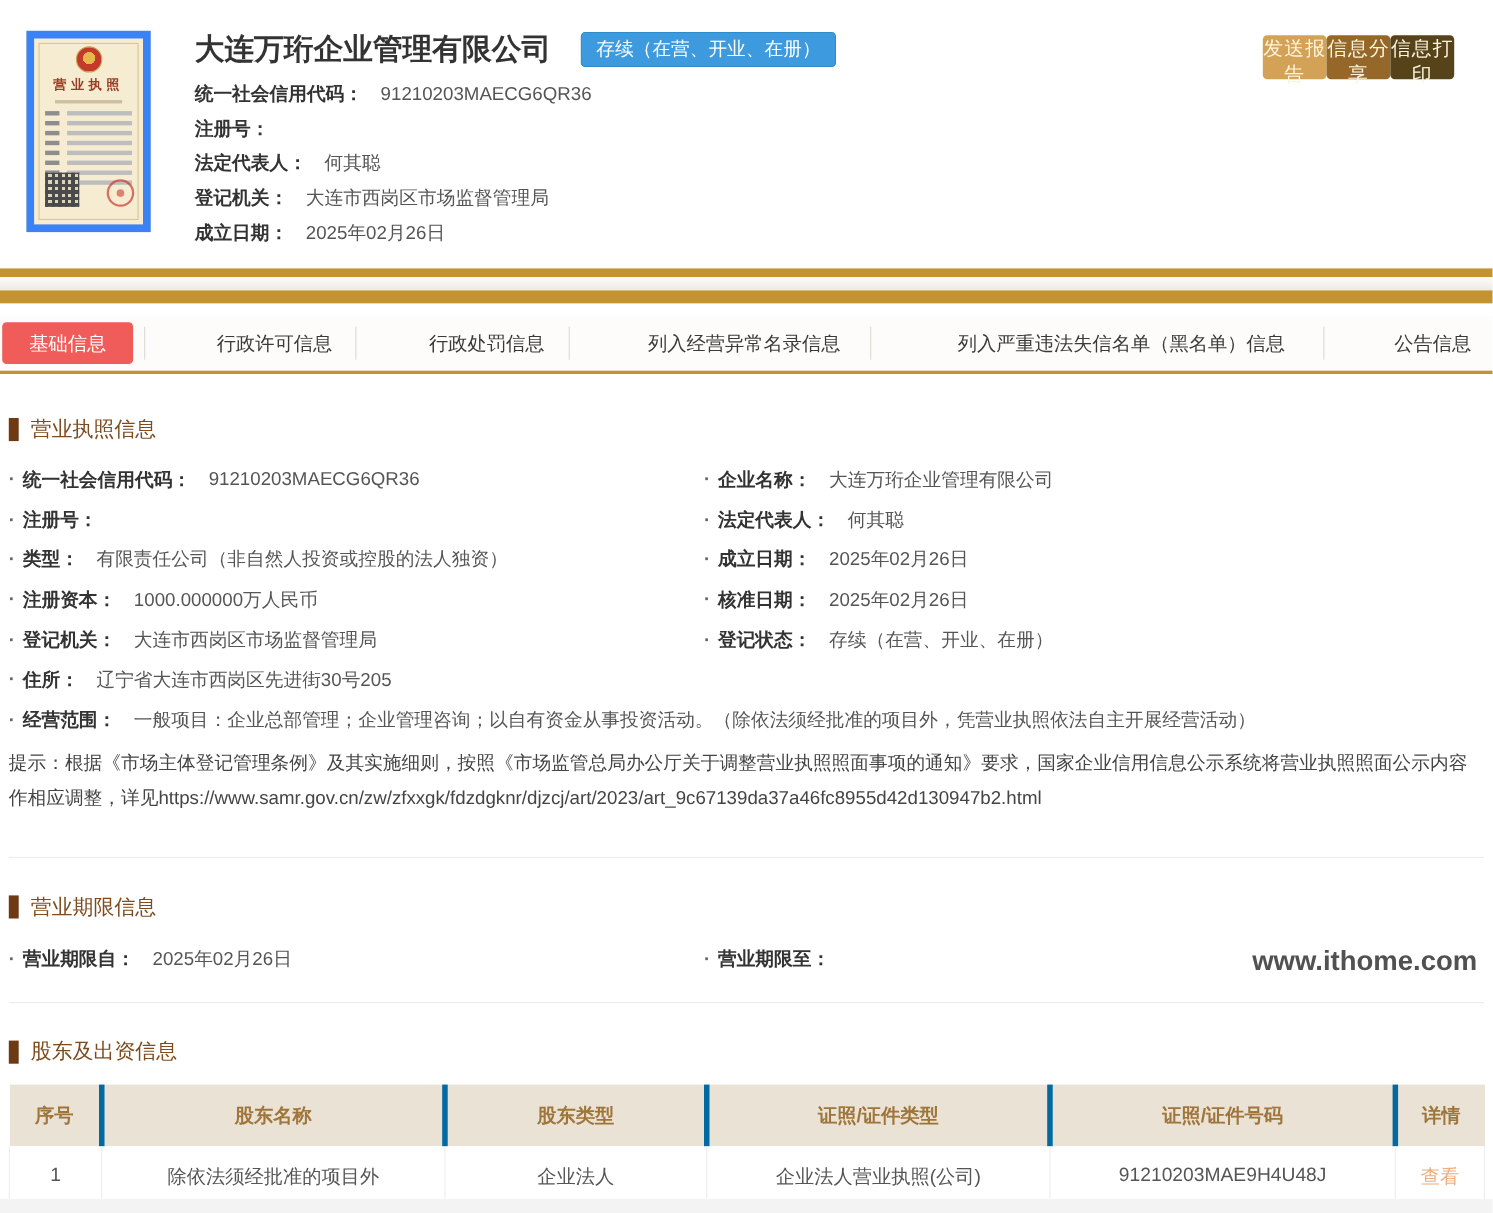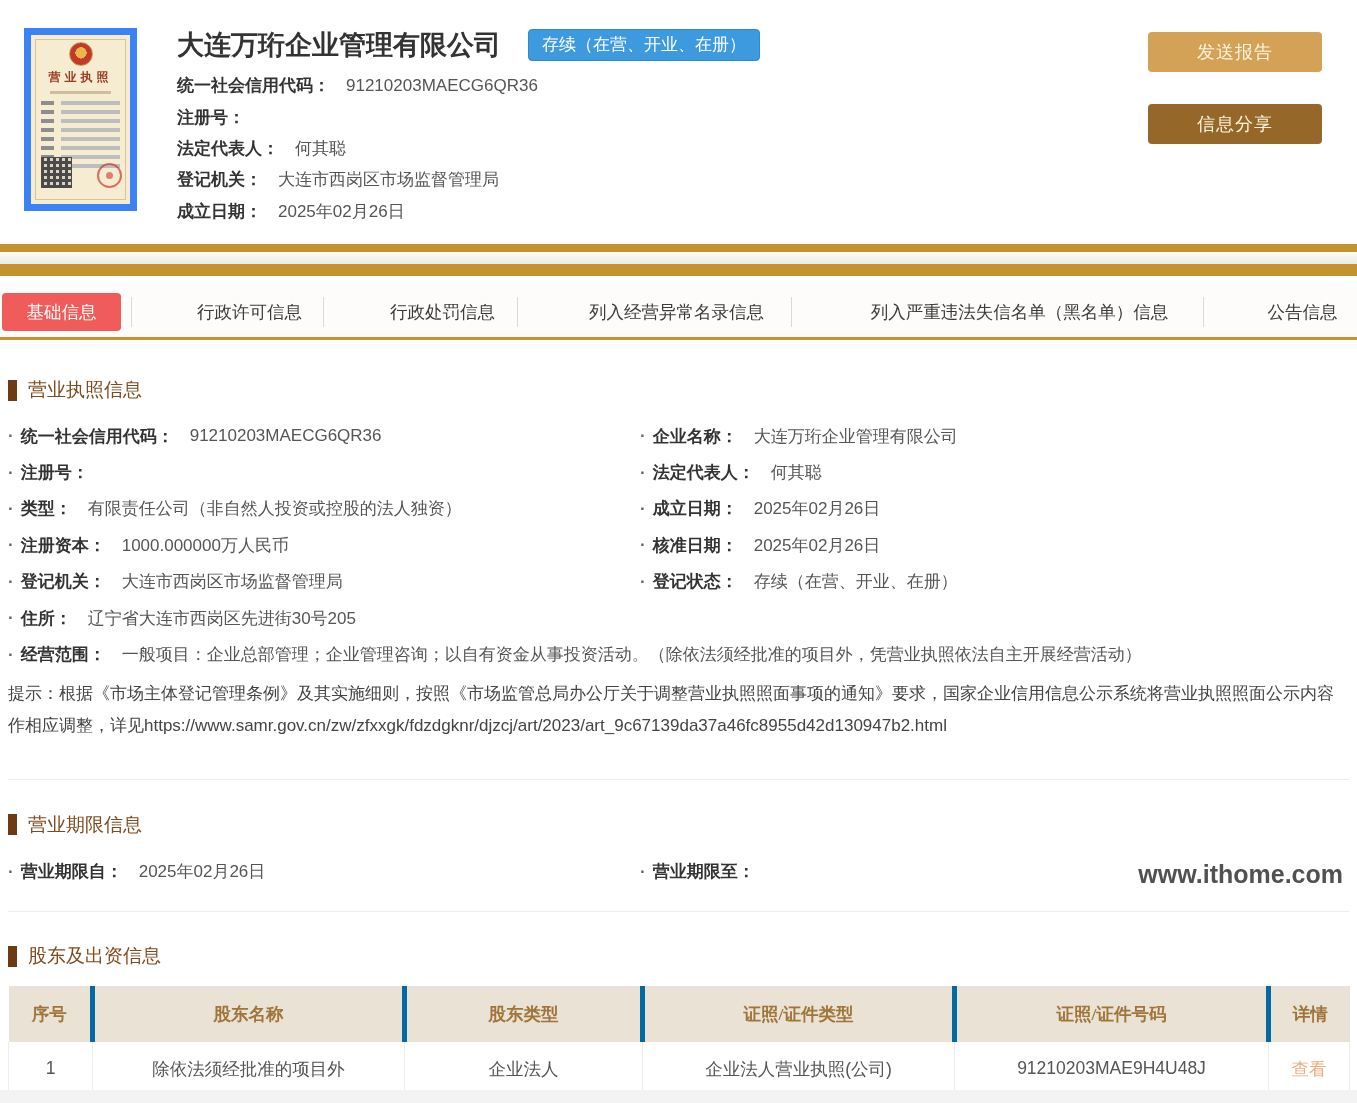--- a/index.html
+++ b/index.html
@@ -50,21 +50,21 @@
   .company-title { font-size:27px; font-weight:bold; color:#333; line-height:36px; }
   .status-badge {
     margin-left:27px; background:#3e9adf; border:1px solid #2e8bca; color:#fff;
     font-size:17px; padding:4px 13px; border-radius:4px; line-height:22px;
   }
   .header-fields { margin-top:7px; }
   .header-field { display:flex; align-items:center; height:31.4px; font-size:17px; }
   .header-field .label { font-weight:bold; color:#333; }
   .header-field .value { color:#555; margin-left:16px; }
 
-  .header-buttons { position:absolute; right:35px; top:32px; width:174px; display:flex; flex-direction:column; gap:32px; }
+  .header-buttons { position:absolute; right:35px; top:32px; width:174px; display:flex; flex-direction:row; gap:0; }
   .hdr-btn {
     height:40px; border:none; border-radius:4px; font-size:18px; color:#fcf4dc;
     font-family:inherit; cursor:pointer; letter-spacing:1px;
   }
   .btn-send  { background:#d3a257; }
   .btn-share { background:#95682a; }
   .btn-print { background:#57431a; }
 
   
   .gold-stripes .s1 { height:8px;  background:#c3932f; }
@@ -107,21 +107,21 @@
   .notice { margin-top:5px; font-size:17px; color:#444; line-height:32px; max-width:1332px; word-break:break-all; }
 
   .divider { border:none; border-top:1px solid #ececec; }
   .d1 { margin-top:37px; } .d2 { margin-top:21px; }
 
   
   .sh-table { width:1341px; border-collapse:collapse; table-layout:fixed; margin-top:17px; }
   .sh-table col.c1{width:84px;}  .sh-table col.c2{width:312px;} .sh-table col.c3{width:238px;}
   .sh-table col.c4{width:312px;} .sh-table col.c5{width:314px;} .sh-table col.c6{width:81px;}
   .sh-table th {
-    background:#eae2d5; color:#9f753a; font-size:17.5px; font-weight:bold; height:56px;font-family:Liberation Serif, serif;
+    background:#eae2d5; color:#9f753a; font-size:17.5px; font-weight:bold; height:56px;
   }
   .sh-table th + th { border-left:5px solid #0369a1; }
   .sh-table td {
     background:#fff; height:54px; text-align:center; font-size:17.5px; color:#555;
     border:1px solid #ededed; border-top:none;
   }
   .detail-link { color:#f0ad7d; cursor:pointer; }
 
   .page-bottom { position:absolute; left:0; bottom:0; width:100%; height:13px; background:#f3f3f3; }
 
@@ -216,20 +216,21 @@
       <div class="header-field">
         <span class="label">成立日期：</span>
         <span class="value">2025年02月26日</span>
       </div>
     </div>
   </div>
 
   <div class="header-buttons">
     <button class="hdr-btn btn-send">发送报告</button>
     <button class="hdr-btn btn-share">信息分享</button>
+    <button class="hdr-btn btn-print">信息打印</button>
   </div>
 </div>
 
 <div class="gold-stripes">
   <div class="s1"></div>
     <div class="s2"></div>
     <div class="s3"></div>
 </div>
 <div class="tab-gap"></div>
 

